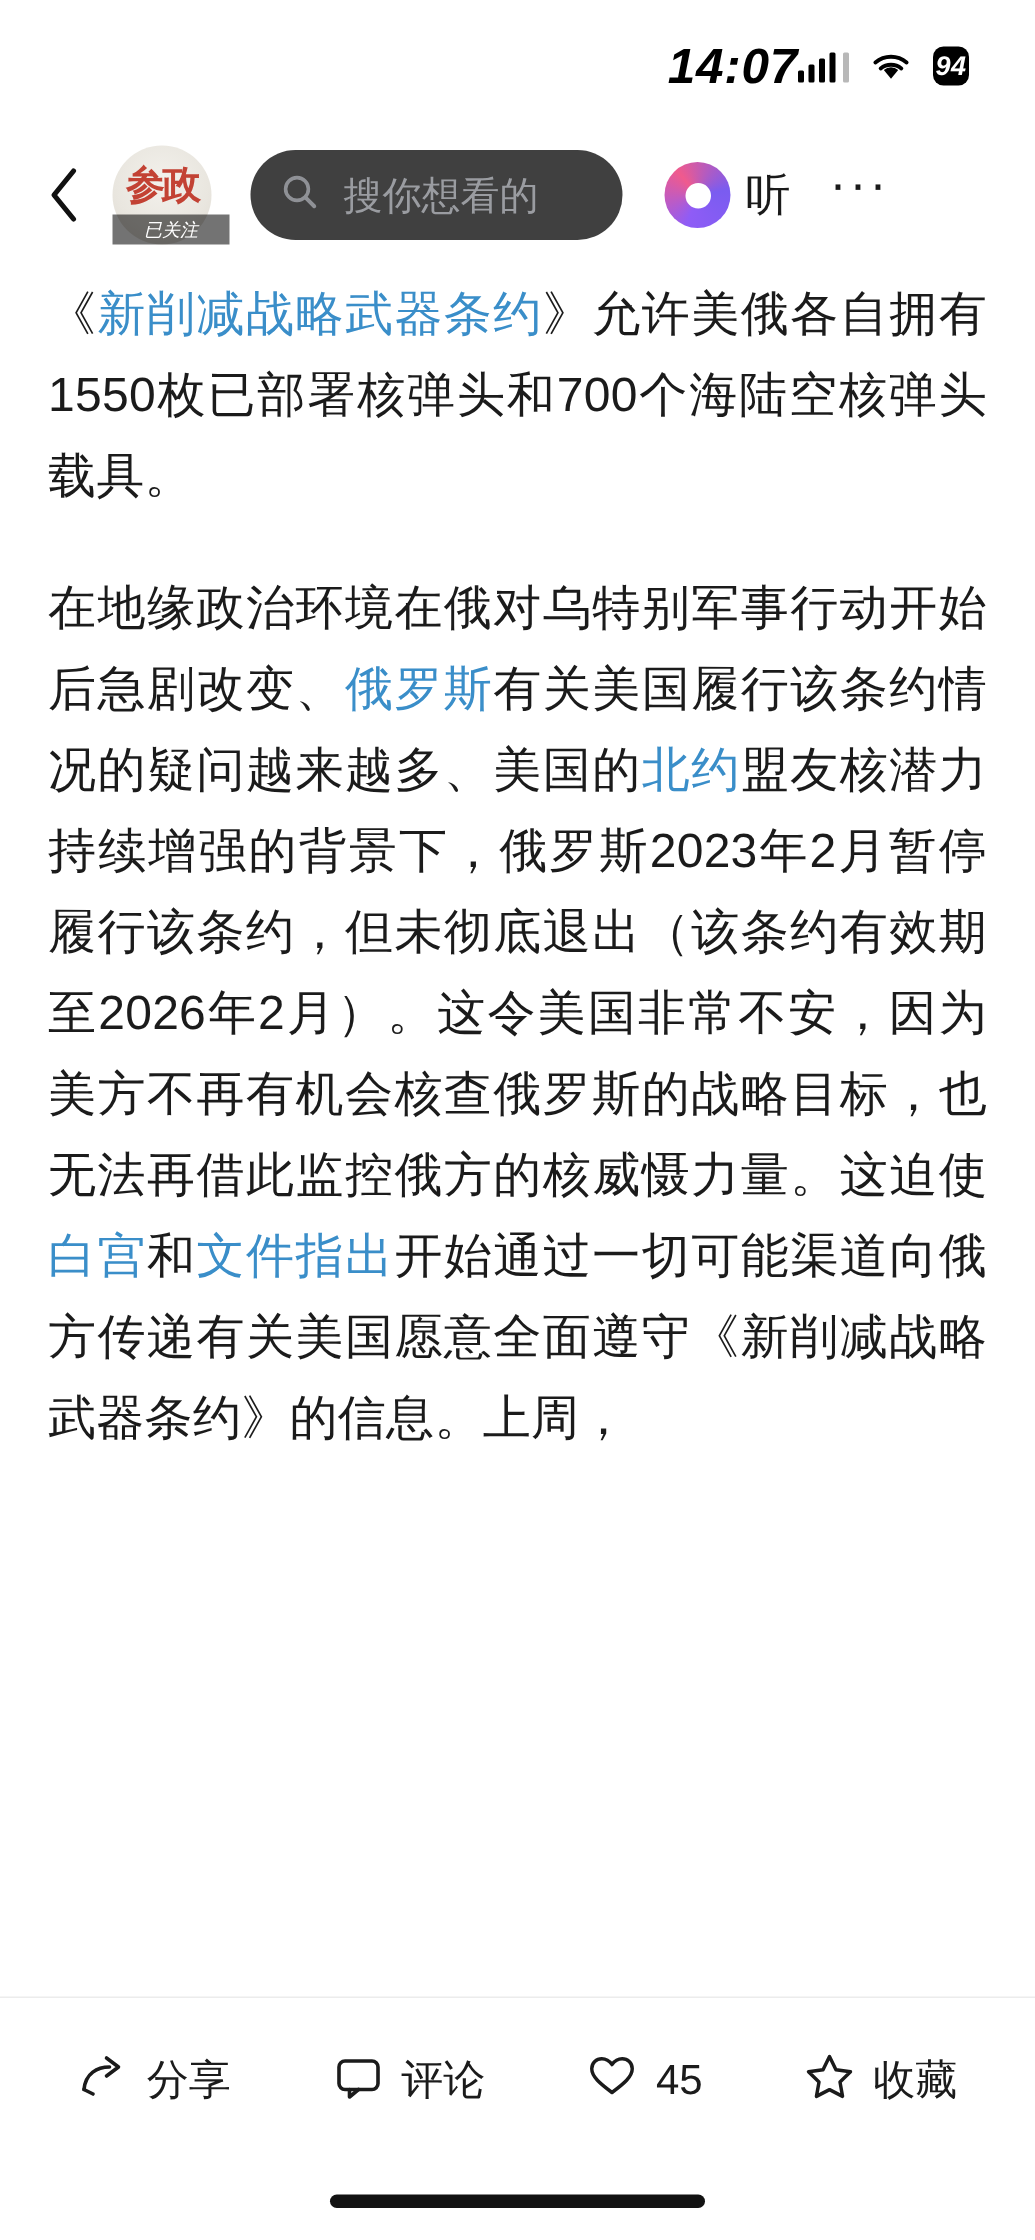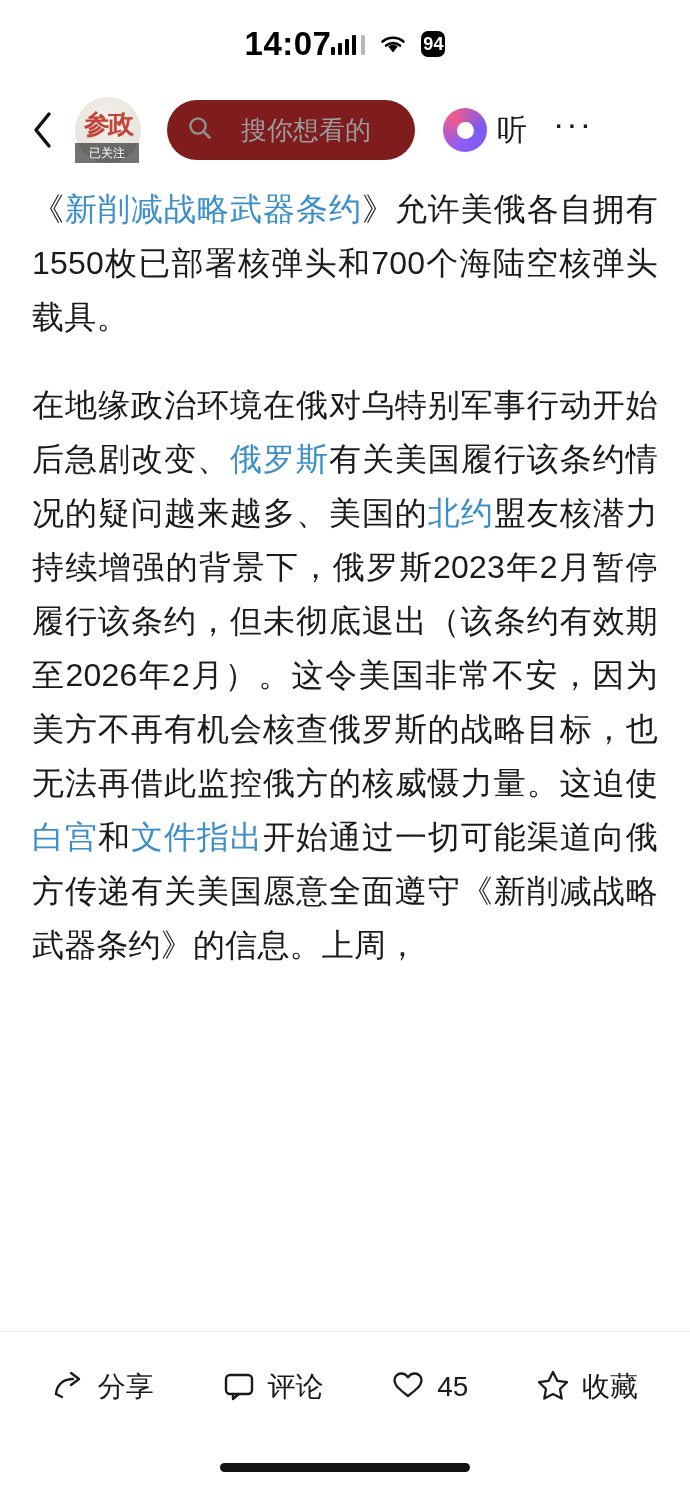--- a/index.html
+++ b/index.html
@@ -18,22 +18,23 @@
     display: flex;
     flex-direction: column;
   }
 
   
   .status-bar {
     height: 88px;
     flex: 0 0 88px;
     display: flex;
     align-items: center;
-    justify-content: center;
+    justify-content: flex-end;
     padding: 0 44px 0 44px;
+    font-style: italic;
   }
   .status-time {
     font-size: 33px;
     font-weight: 600;
     letter-spacing: 0.5px;
     color: #000;
   }
   .status-right {
     display: flex;
     align-items: center;
@@ -113,39 +114,40 @@
     font-weight: 700;
     line-height: 1;
     letter-spacing: -2px;
     transform: translateY(-6px);
     opacity: 0.95;
   }
   .avatar-badge {
     position: absolute;
     left: 0;
     bottom: 0;
-    width: 64px;
+    width: 78px;
     height: 20px;
     background: rgba(0,0,0,0.55);
     color: #fff;
     font-size: 12px;
     line-height: 20px;
     text-align: center;
     letter-spacing: 0px;
+    font-style: italic;
   }
   .search-box {
     flex: 1 1 auto;
     height: 60px;
     margin-left: 16px;
-    background: #7f1d1d;
+    background: #404040;
     border-radius: 30px;
     display: flex;
     align-items: center;
     padding: 0 20px;
-    gap: 28px;
+    gap: 16px;
     max-width: 248px;
   }
   .search-placeholder {
     font-size: 26px;
     color: #9a9ca1;
   }
   .listen-btn {
     display: flex;
     align-items: center;
     gap: 10px;

